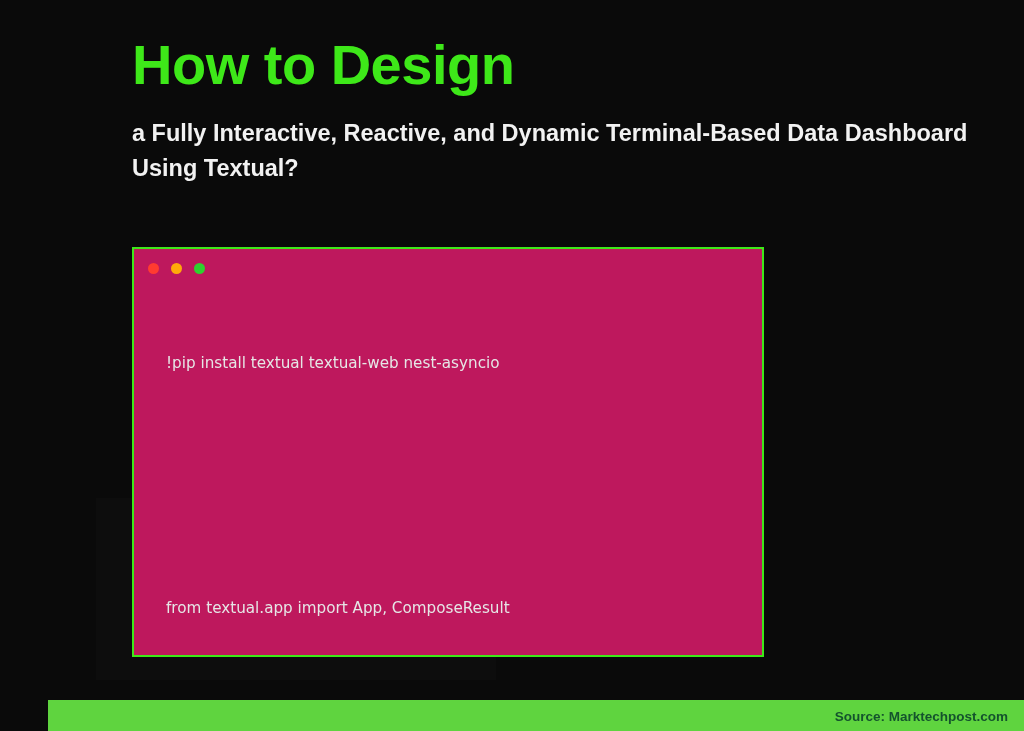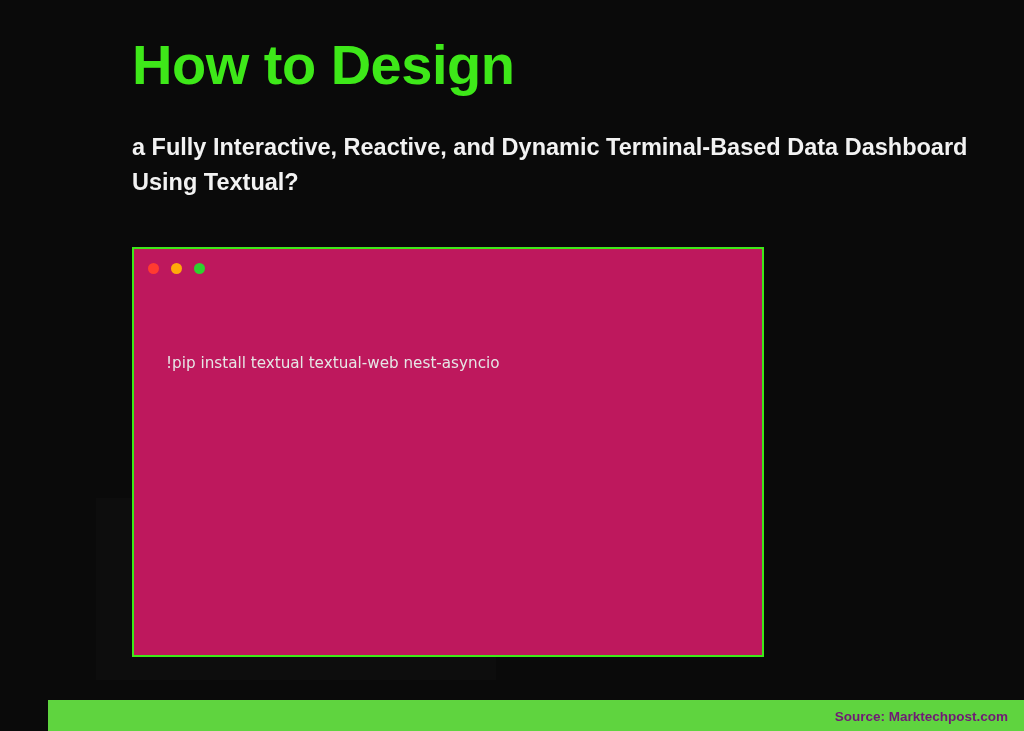--- a/index.html
+++ b/index.html
@@ -42,21 +42,21 @@
     line-height: 1.05;
     font-weight: 700;
     letter-spacing: -0.5px;
     color: #3ee819;
     white-space: nowrap;
   }
 
   .subtitle {
     position: absolute;
     left: 84px;
-    top: 130px;
+    top: 116px;
     width: 845px;
     font-size: 23.5px;
     line-height: 35px;
     font-weight: 700;
     color: #f2f2f2;
   }
 
   
   .terminal {
     position: absolute;
@@ -114,21 +114,21 @@
     height: 31px;
     background: #5fd43f;
   }
   .footer-source {
     position: absolute;
     right: 16px;
     top: 50%;
     transform: translateY(-50%);
     font-size: 13.5px;
     font-weight: 700;
-    color: #701a75;
+    color: #14532d;
     white-space: nowrap;
   }
 </style>
 </head>
 <body>
 
 <div class="slide">
 
   <div class="bg-panel"></div>
 
@@ -141,20 +141,21 @@
     <div class="terminal-titlebar">
       <span class="dot dot-red"></span>
       <span class="dot dot-amber"></span>
       <span class="dot dot-green"></span>
     </div>
 
     <div class="code">
       <div class="line">!pip install textual textual-web nest-asyncio</div>
       <div class="line blank"></div>
       <div class="line blank"></div>
+      <div class="line">from textual.app import App, ComposeResult</div>
       
       
       
       
       
       
       
       
       
     </div>

